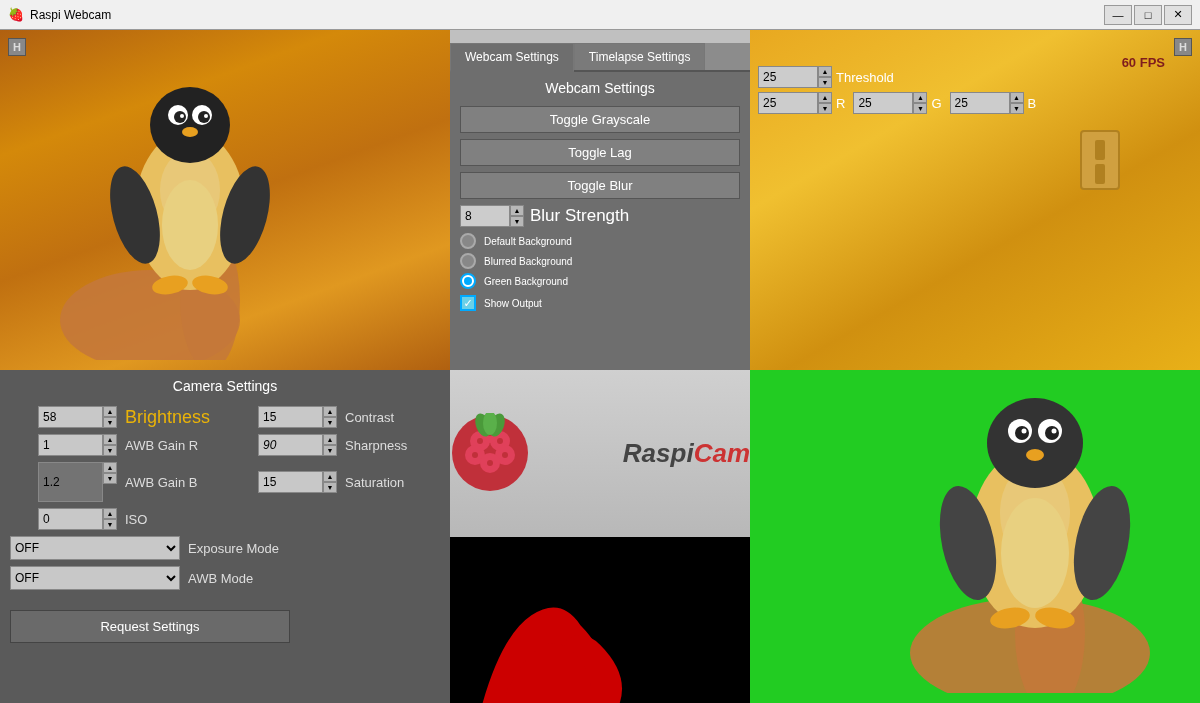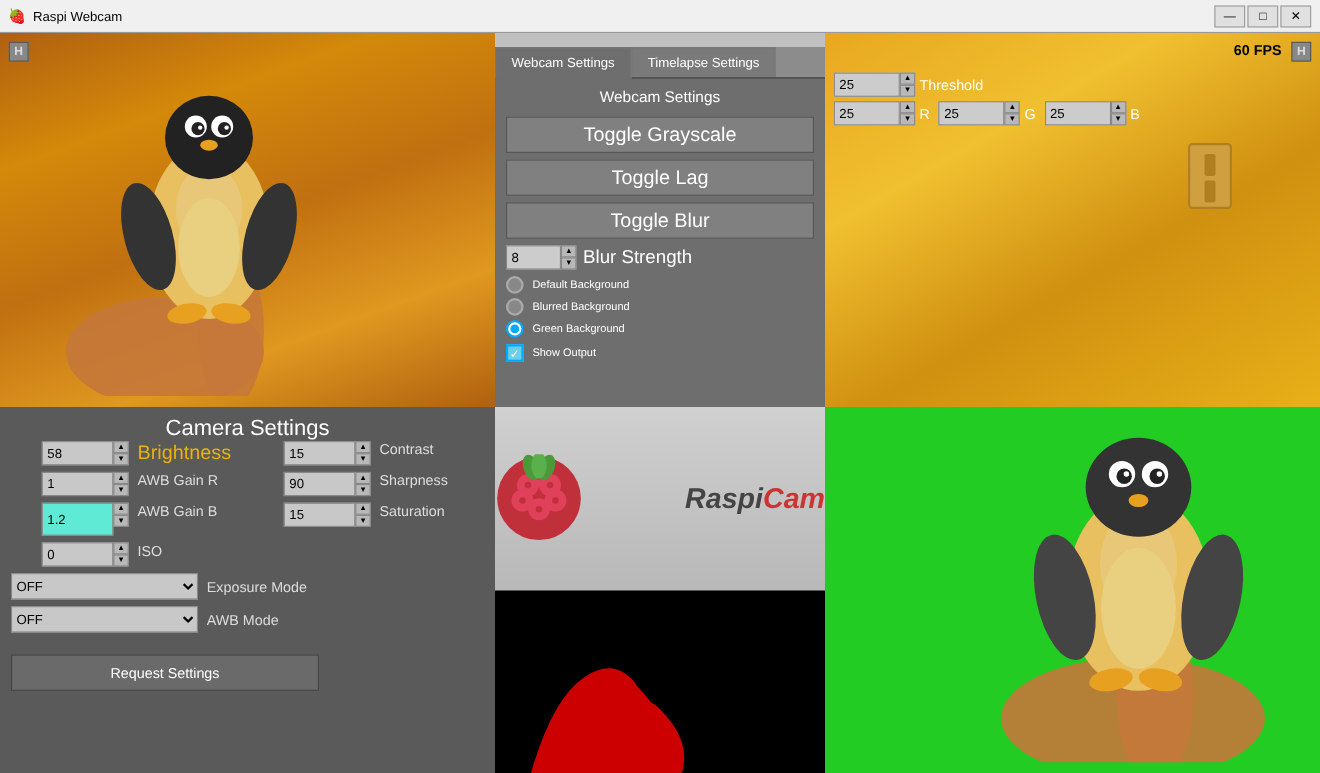--- a/index.html
+++ b/index.html
@@ -81,21 +81,21 @@
       color: #fff;
       font-size: 14px;
       margin-bottom: 4px;
     }
     .settings-btn {
       background: #808080;
       border: 1px solid #555;
       color: #fff;
       padding: 5px;
       cursor: pointer;
-      font-size: 18px;
+      font-size: 13px;
       width: 100%;
       text-align: center;
     }
 
     .blur-row {
       display: flex;
       align-items: center;
       gap: 6px;
     }
     .blur-label { color: #fff; font-size: 17px; }
@@ -138,26 +138,26 @@
       font-size: 11px;
     }
 
     
     .camera-settings {
       padding: 8px 10px;
     }
     .camera-title {
       text-align: center;
       color: #fff;
-      font-size: 20px;
-      margin-bottom: 0;
+      font-size: 14px;
+      margin-bottom: 12px;
     }
     .cam-row {
       display: flex;
-      align-items: flex-start;
+      align-items: center;
       gap: 4px;
       padding-left: 28px;
     }
     .cam-label {
       color: #ddd;
       font-size: 13px;
       min-width: 80px;
     }
     .request-btn {
       background: #808080;
@@ -366,21 +366,21 @@
           <div class="checkbox-sq"></div>
           <span>Show Output</span>
         </label>
       </div>
     </div>
 
     <div class="panel-tr">
 
       <div style="position:absolute;top:0;left:0;right:0;bottom:0;background:linear-gradient(150deg,#e8a820 0%,#f0c030 30%,#d09010 60%,#e8b018 100%);"></div>
 
-      <span class="fps-text" style="position:absolute;top:8px;right:35px;color:#000000;font-size:13px;font-weight:bold;">60 FPS</span>
+      <span class="fps-text" style="position:absolute;top:25px;right:35px;color:#7f1d1d;font-size:13px;font-weight:bold;">60 FPS</span>
       <div class="h-badge" style="position:absolute;top:8px;right:8px;">H</div>
 
       <div style="position:absolute;top:30px;left:0;right:0;padding:6px 8px;display:flex;flex-direction:column;gap:4px;">
 
         <div style="display:flex;align-items:center;gap:4px;">
           <div class="spinner-group">
             <input type="text" value="25" style="width: 60px; background: rgb(204, 204, 204); border: 1px solid rgb(136, 136, 136); height: 22px; padding: 2px 4px;">
             <div class="spinner-btns">
               <div class="spin-half">▲</div>
               <div class="spin-half">▼</div>
@@ -459,32 +459,32 @@
               <div class="spinner-btns">
                 <div class="spin-half">▲</div>
                 <div class="spin-half">▼</div>
               </div>
             </div>
             <span class="cam-label" style="color:#ddd;font-size:13px;margin-left:4px;">AWB Gain R</span>
           </div>
 
           <div class="cam-row">
             <div class="spinner-group">
-              <input type="text" value="90" style="width: 65px; background: rgb(200, 200, 200); border: 1px solid rgb(136, 136, 136); height: 22px; padding: 2px 4px;">
+              <input type="text" value="90" style="width: 65px; background: rgb(200, 200, 200); border: 1px solid rgb(136, 136, 136); height: 22px; padding: 2px 4px; font-style: italic;">
               <div class="spinner-btns">
                 <div class="spin-half">▲</div>
                 <div class="spin-half">▼</div>
               </div>
             </div>
             <span class="cam-label" style="color:#ddd;font-size:13px;margin-left:4px;">Sharpness</span>
           </div>
 
           <div class="cam-row">
             <div class="spinner-group">
-              <input type="text" value="1.2" style="width: 65px; background: #5eead4; border: 1px solid rgb(136, 136, 136); height: 30px; padding: 2px 4px;">
+              <input type="text" value="1.2" style="width: 65px; background: #737373; border: 1px solid rgb(136, 136, 136); height: 40px; padding: 2px 4px;">
               <div class="spinner-btns">
                 <div class="spin-half">▲</div>
                 <div class="spin-half">▼</div>
               </div>
             </div>
             <span class="cam-label" style="color:#ddd;font-size:13px;margin-left:4px;">AWB Gain B</span>
           </div>
 
           <div class="cam-row">
             <div class="spinner-group">

